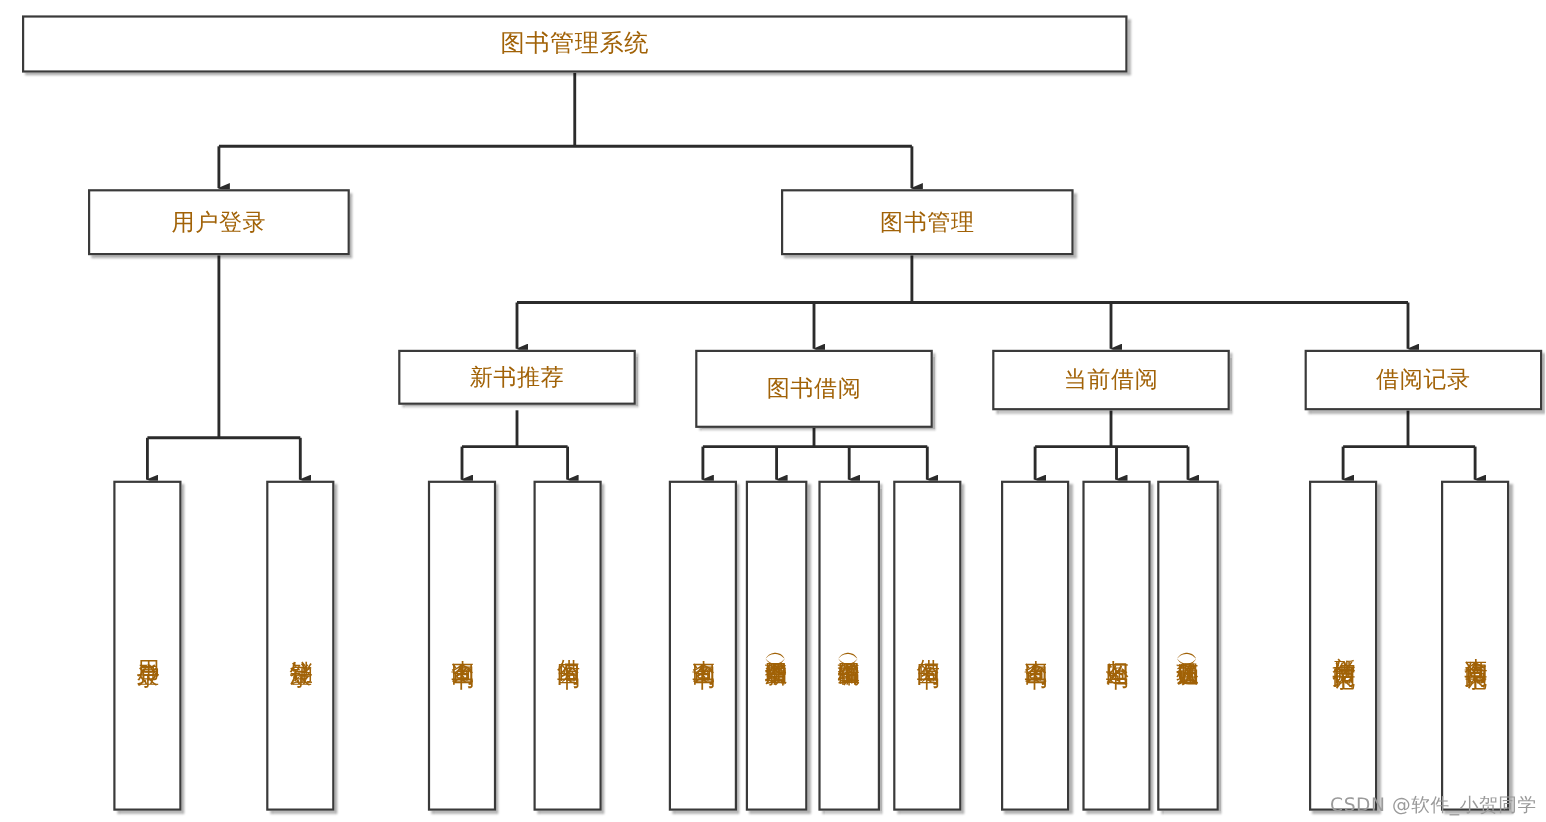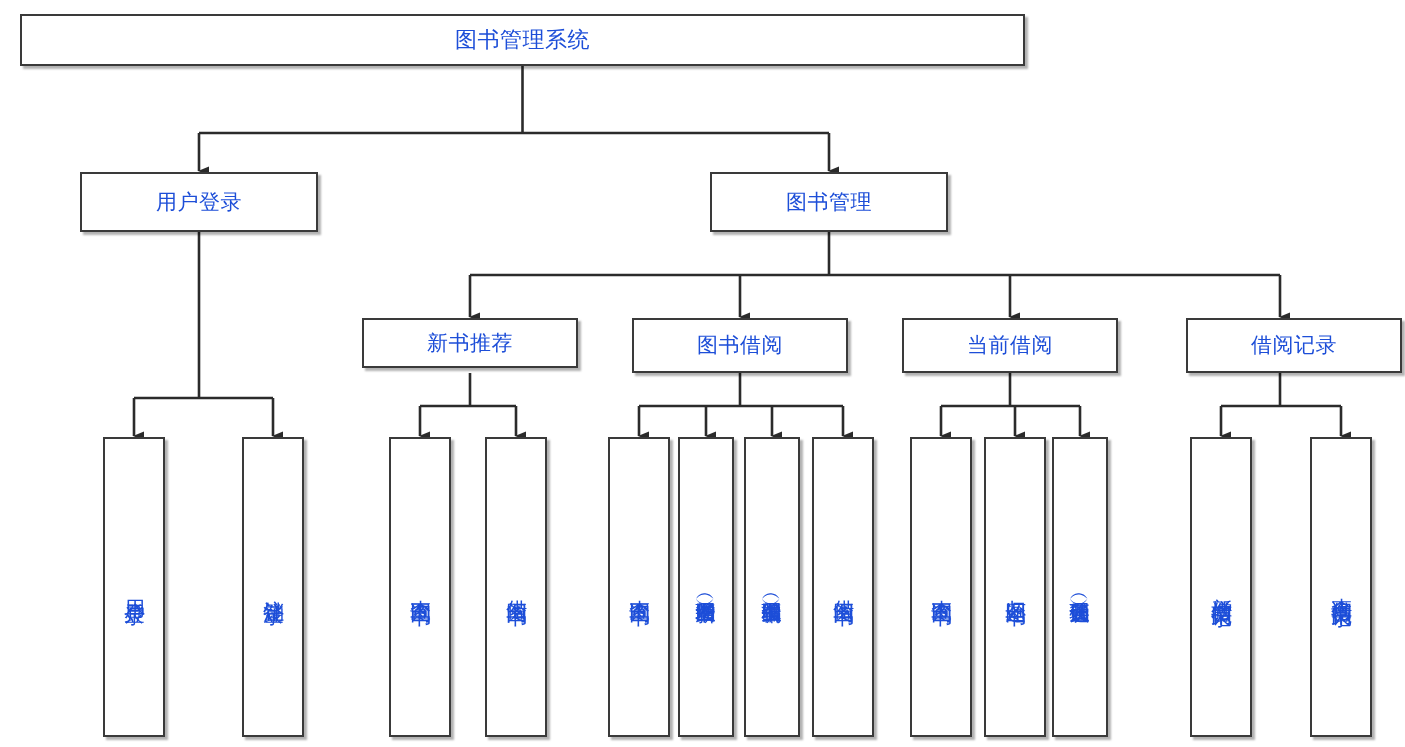--- a/index.html
+++ b/index.html
@@ -33,21 +33,21 @@
     box-sizing: border-box;
     background: #ffffff;
     border: 2px solid #3a3a3a;
     box-shadow: 3px 3px 2px rgba(0,0,0,0.30);
     z-index: 2;
     display: flex;
     align-items: center;
     justify-content: center;
   }
   .node .label {
-    color: #1d4ed8;
+    color: #a16207;
     line-height: 1.08;
     white-space: nowrap;
     text-align: center;
   }
   
   .node.horiz .label {
     font-size: 21px;
     letter-spacing: 0.5px;
   }
   .node.root .label {
@@ -133,27 +133,27 @@
       </g>
   </svg>
 
   <div id="nodes">
       <div class="node horiz root" style="left: 20px; top: 14px; width: 1005px; height: 52px;">
         <span class="label">图书管理系统</span>
       </div>
       <div class="node horiz" style="left: 80px; top: 172px; width: 238px; height: 60px;">
         <span class="label">用户登录</span>
       </div>
-      <div class="node horiz" style="left: 710px; top: 172px; width: 238px; height: 60px;">
+      <div class="node horiz" style="left: 710px; top: 172px; width: 266px; height: 60px;">
         <span class="label">图书管理</span>
       </div>
       <div class="node horiz" style="left: 362px; top: 318px; width: 216px; height: 50px;">
         <span class="label">新书推荐</span>
       </div>
-      <div class="node horiz" style="left: 632px; top: 318px; width: 216px; height: 55px;">
+      <div class="node horiz" style="left: 632px; top: 318px; width: 216px; height: 71px;">
         <span class="label">图书借阅</span>
       </div>
       <div class="node horiz" style="left: 902px; top: 318px; width: 216px; height: 55px;">
         <span class="label">当前借阅</span>
       </div>
       <div class="node horiz" style="left: 1172px; top: 318px; width: 216px; height: 55px; margin-left: 14px;">
         <span class="label">借阅记录</span>
       </div>
       <div class="node vert" style="left: 103px; top: 437px; width: 62px; height: 300px;">
         <span class="label">用户登录</span>
@@ -189,13 +189,14 @@
         <span class="label">确认归还（管理员）</span>
       </div>
       <div class="node vert" style="left: 1190px; top: 437px; width: 62px; height: 300px;">
         <span class="label">新增借阅记录</span>
       </div>
       <div class="node vert" style="left: 1310px; top: 437px; width: 62px; height: 300px;">
         <span class="label">查询借阅记录</span>
       </div>
     </div>
 
+  <div id="watermark">CSDN @软件_小贺同学</div>
 </div>
 
 </body></html>

